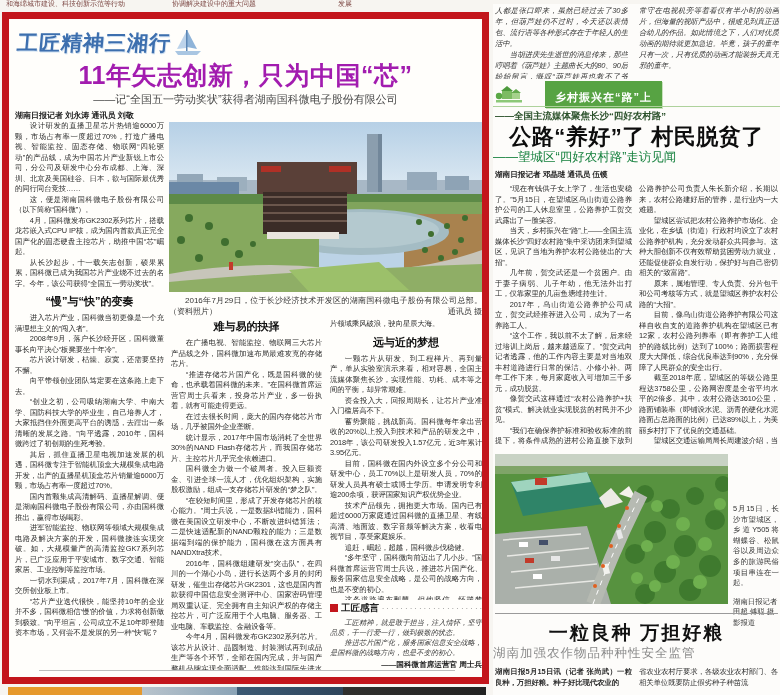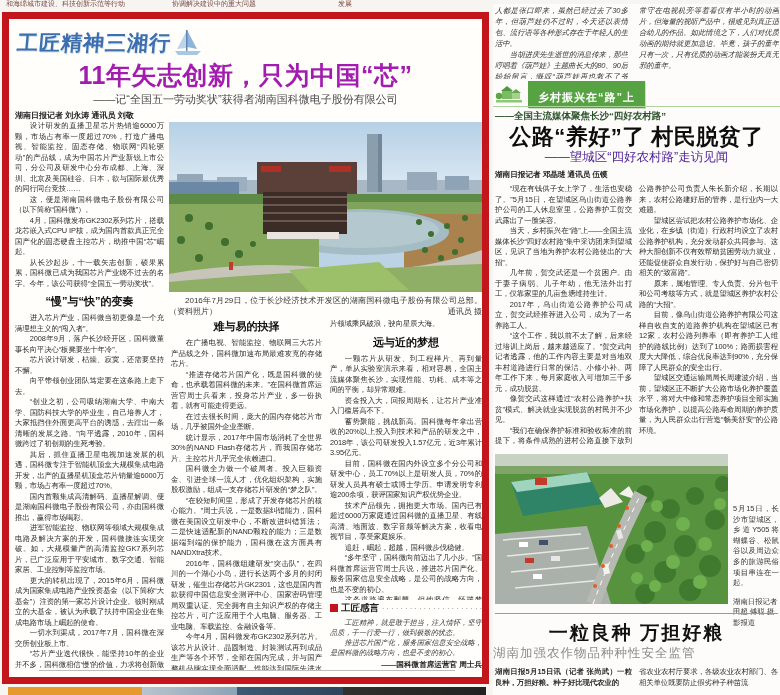--- a/index.html
+++ b/index.html
@@ -33,25 +33,25 @@
   #gongjiang .gj-para{font-size:7.2px;line-height:10px;text-align:justify;text-indent:2em;color:#3a3a3a;font-style:italic}
   #gongjiang .gj-attr{font-size:7.6px;font-weight:bold;text-align:right;color:#222;margin-top:2px}
   #main-bottom-rule{left:30px;top:651px;width:416px;border-top:1px solid #bdbdbd}
   
   #right-region{left:493px;top:4px;width:287px;height:695px;background:#fdfcfa}
   .italic-col{font-style:italic}
   .italic-col .para{color:#333;line-height:11px}
   #rt-colA{left:2px;top:1px;width:133px;height:74px}
   #rt-colB{left:146px;top:1px;width:140px;height:74px}
   #badge-row{left:2px;top:78px;height:24px;display:flex;align-items:center}
-  #badge-box{margin-left:5px;background:#57a343;color:#fff;font-size:11px;font-weight:bold;padding:9px 10px 3px;letter-spacing:1px;box-shadow:1px 1px 0 #c9e2bd}
+  #badge-box{margin-left:22px;background:#57a343;color:#fff;font-size:11px;font-weight:bold;padding:9px 10px 3px;letter-spacing:1px;box-shadow:1px 1px 0 #c9e2bd}
   #badge-rule{left:0;top:102px;width:287px;border-top:1.5px solid #aed29c}
   #rural-kicker{left:2px;top:106px;font-size:9.5px;font-weight:bold;color:#2c522c}
   #rural-headline{left:0;top:118px;width:100%;text-align:center;font-size:22px;font-weight:bold;color:#0d0d0d;letter-spacing:0.5px}
-  #rural-subhead{left:0;top:145px;width:100%;text-align:center;font-size:12.5px;color:#4c1d95}
+  #rural-subhead{left:0;top:145px;width:100%;text-align:left;font-size:12.5px;color:#15803d}
   #rural-byline{left:2px;top:166px;font-size:7.6px;font-weight:bold;color:#222}
   #rural-col1{left:2px;top:180px;width:137px;height:264px}
   #rural-col2{left:146px;top:180px;width:139px;height:264px}
   #photo2{left:2px;top:450px;width:233px;height:150px;background:#4f8a3c}
   #photo2-caption{left:240px;top:500px;width:46px;font-size:7.4px;line-height:10.6px;color:#333;text-align:justify}
   #photo2-caption .credit{display:block;text-align:left;margin-top:8px}
   #right-rule{left:2px;top:609px;width:283px;border-top:1px solid #9a9a9a}
   #seed-headline{left:0;top:616px;width:100%;text-align:center;font-size:19px;font-weight:bold;color:#111;letter-spacing:2px}
   #seed-subhead{left:0;top:641px;width:100%;text-align:left;font-size:12.5px;color:#8a8a8a;letter-spacing:1px}
   #seed-col1{left:2px;top:663px;width:137px;height:32px}
@@ -92,21 +92,20 @@
     <p class="para">从长沙起步，十一载矢志创新，硕果累累，国科微已成为我国芯片产业绕不过去的名字。今年，该公司获得“全国五一劳动奖状”。</p>
     <h3 class="sec-head">“慢”与“快”的变奏</h3>
     <p class="para">进入芯片产业，国科微当初更像是一个充满理想主义的“闯入者”。</p>
     <p class="para">2008年9月，落户长沙经开区，国科微董事长向平决心“板凳要坐十年冷”。</p>
     <p class="para">芯片设计研发，枯燥、寂寞，还需要坚持不懈。</p>
     <p class="para">向平带领创业团队笃定要在这条路上走下去。</p>
     <p class="para">“创业之初，公司吸纳湖南大学、中南大学、国防科技大学的毕业生，自己培养人才，大家抵挡住外面更高平台的诱惑，去蹚出一条清晰的发展之路。”向平透露，2010年，国科微跨过了初创期的生死考验。</p>
     <p class="para">其后，抓住直播卫星电视加速发展的机遇，国科微专注于智能机顶盒大规模集成电路开发，出产的直播星机顶盒芯片销量逾6000万颗，市场占有率一度超过70%。</p>
     <p class="para">国内首颗集成高清解码、直播星解调、便是湖南国科微电子股份有限公司，亦由国科微推出，赢得市场喝彩。</p>
     <p class="para">进军智能监控、物联网等领域大规模集成电路及解决方案的开发，国科微接连实现突破。如，大规模量产的高清监控GK7系列芯片，已广泛应用于平安城市、数字交通、智能家居、工业控制等监控市场。</p>
-    <p class="para">更大的转机出现了，2015年6月，国科微成为国家集成电路产业投资基金（以下简称“大基金”）注资的第一家芯片设计企业。彼时刚成立的大基金，被认为承载了扶持中国企业在集成电路市场上崛起的使命。</p>
     <p class="para">一切水到渠成，2017年7月，国科微在深交所创业板上市。</p>
     <p class="para">“芯片产业迭代很快，能坚持10年的企业并不多，国科微相信‘慢’的价值，力求将创新做到极致。”向平坦言，公司成立不足10年即登陆资本市场，又何尝不是发展的另一种“快”呢？</p>
   </div>
 
   <div id="photo1" class="abs clip">
     <svg width="313" height="170" viewBox="0 0 313 170">
       <defs>
         <linearGradient id="sky" x1="0" y1="0" x2="0" y2="1">
           <stop offset="0" stop-color="#b6d0e6"></stop>
             <stop offset="1" stop-color="#e4eef5"></stop>
@@ -241,20 +240,21 @@
     <p class="para">2017年，乌山街道公路养护公司成立，贺交武经推荐进入公司，成为了一名养路工人。</p>
     <p class="para">“这个工作，我以前不太了解，后来经过培训上岗后，越来越适应了。”贺交武向记者透露，他的工作内容主要是对当地双丰村道路进行日常的保洁、小修小补。两年工作下来，每月家庭收入可增加三千多元，成功脱贫。</p>
     <p class="para">像贺交武这样通过“农村公路养护+扶贫”模式、解决就业实现脱贫的村民并不少见。</p>
     <p class="para">“我们在确保养护标准和验收标准的前提下，将条件成熟的进村公路直接下放到各个村委会进行管养，对当地建档立卡的贫困户采用优先聘用、签订劳动合同。”乌山街道</p>
   </div>
   <div id="rural-col2" class="abs clip">
     <p class="para noindent">公路养护公司负责人朱长新介绍，长期以来，农村公路建好后的管养，是行业内一大难题。</p>
     <p class="para">望城区尝试把农村公路养护市场化、企业化，在乡镇（街道）行政村均设立了农村公路养护机构，充分发动群众共同参与。这种大胆创新不仅有效帮助贫困劳动力就业，还能促使群众自发行动，保护好与自己密切相关的“致富路”。</p>
     <p class="para">原来，属地管理、专人负责、分片包干和公司考核等方式，就是望城区养护农村公路的“大招”。</p>
     <p class="para">目前，像乌山街道公路养护有限公司这样自收自支的道路养护机构在望城区已有12家，农村公路列养率（即有养护工人维护的路线比例）达到了100%；路面损害程度大大降低，综合优良率达到90%，充分保障了人民群众的安全出行。</p>
+    <p class="para">截至2018年底，望城区的等级公路里程达3758公里，公路网密度是全省平均水平的2倍多。其中，农村公路达3610公里，路面铺装率（即铺设水泥、沥青的硬化水泥路面占总路面的比例）已达89%以上，为美丽乡村打下了优良的交通基础。</p>
     <p class="para">望城区交通运输局局长周建波介绍，当前，望城区正不断扩大公路市场化养护覆盖水平，将对大中修和常态养护项目全部实施市场化养护，以提高公路寿命周期的养护质量，为人民群众出行营造“畅美舒安”的公路环境。</p>
   </div>
 
   <div id="photo2" class="abs clip">
     <svg width="233" height="150" viewBox="0 0 233 150">
       <rect x="0" y="0" width="233" height="150" fill="#57923f"></rect>
       <rect x="0" y="0" width="233" height="16" fill="#c8d2c4"></rect>
       <rect x="0" y="12" width="233" height="8" fill="#7fa468"></rect>
       <g fill="#3f7a2e">
         <circle cx="150" cy="40" r="9"></circle>

